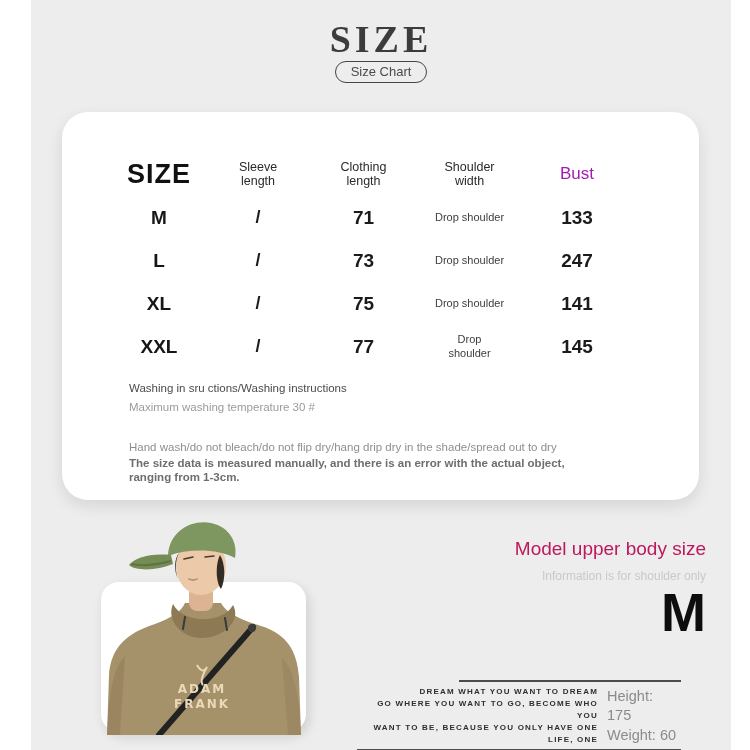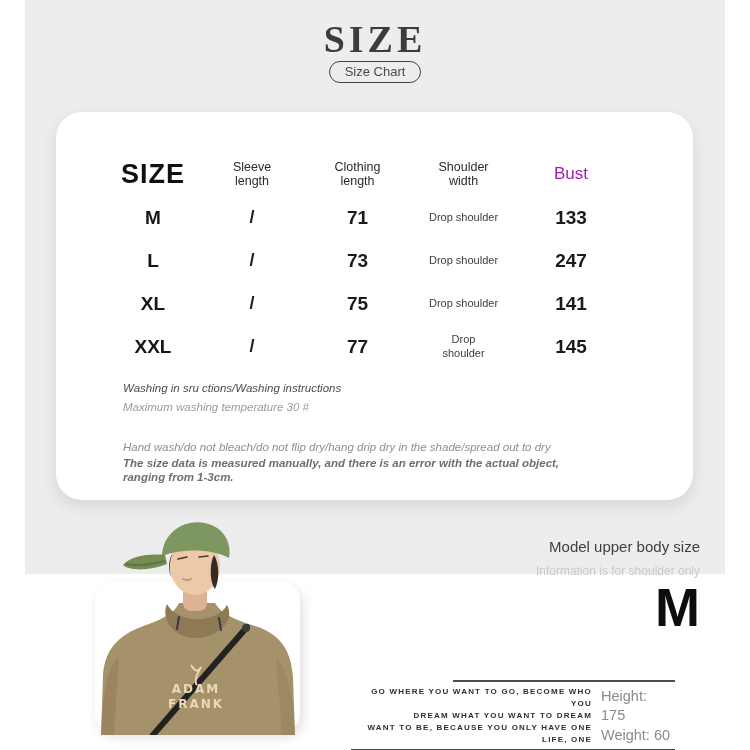--- a/index.html
+++ b/index.html
@@ -1,18 +1,18 @@
 <!DOCTYPE html>
 <html><head>
 <meta charset="utf-8">
 <style>
   * { margin:0; padding:0; box-sizing:border-box; }
   html,body { width:750px; height:750px; background:#ffffff; font-family:"Liberation Sans","DejaVu Sans",sans-serif; }
   .page { position:relative; width:750px; height:750px; background:#ffffff; overflow:hidden; }
-  .band { position:absolute; left:25px; top:0; width:700px; height:574px; background:#ededed; }
+  .band { position:absolute; left:31px; top:0; width:700px; height:750px; background:#ededed; }
 
   
   .hdr { position:absolute; top:0; left:0; width:100%; text-align:center; }
   .title { margin-top:17px; font-family:"Liberation Serif","DejaVu Serif",serif; font-size:38px; font-weight:bold; letter-spacing:4px; color:#3c3c3c; }
   .pill { display:inline-block; padding:2px 15px 3px; border:1.5px solid #454545; border-radius:13px; font-size:13px; color:#4a4a4a; background:transparent; }
 
   
   .card { position:absolute; left:31px; top:112px; width:637px; height:388px; background:#ffffff; border-radius:26px; box-shadow:0 6px 16px rgba(0,0,0,0.10); }
   .trow { display:grid; grid-template-columns:94px 104px 107px 105px 110px; padding-left:50px; align-items:center; }
   .trow > div { text-align:center; }
@@ -20,32 +20,32 @@
   .thead .hcell { font-size:12.5px; line-height:1.15; color:#2a2a2a; white-space:pre-line; }
   .thead .hsize { font-size:27px; font-weight:bold; letter-spacing:1px; color:#111; }
   .thead .hbust { font-size:17px; color:#a21caf; }
   .drow { height:43px; }
   .drow .sz   { font-size:19px; font-weight:bold; color:#161616; }
   .drow .num  { font-size:19px; font-weight:bold; color:#1b1b1b; }
   .drow .slash{ font-size:18px; font-weight:bold; color:#1b1b1b; }
   .drow .shld { font-size:11px; color:#3d3d3d; white-space:pre-line; line-height:1.2; }
 
   .notes { position:absolute; left:67px; top:270px; right:40px; }
-  .notes p { font-size:11.5px;font-style:italic; }
+  .notes p { font-size:11.5px; }
   .n1 { color:#4b4b4b; margin-bottom:7px; }
   .n2 { color:#9b9b9b; margin-bottom:28px; }
   .n3 { color:#8f8f8f; margin-bottom:3px; }
   .n4 { color:#6e6e6e; font-weight:bold; max-width:452px; line-height:1.22; }
 
   
   .model-box { position:absolute; left:70px; top:582px; width:205px; height:150px; background:#ffffff; border-radius:18px; box-shadow:3px 5px 12px rgba(0,0,0,0.13); }
   .model-svg { position:absolute; left:70px; top:505px; width:205px; height:230px; }
 
   .model-info { position:absolute; right:25px; top:538px; text-align:right; }
-  .mi-title { font-size:15px; color:#404040; }
+  .mi-title { font-size:19px; color:#be185d;text-align:center; }
   .mi-note  { font-size:12px; color:#c9c9c9; margin-top:9px; }
   .mi-size  { font-size:54px; font-weight:bold; color:#0d0d0d; line-height:1.05; margin-top:1px; }
 
   .motto-block { position:absolute; right:50px; top:680px; width:324px; }
   .rule { height:2px; background:#4c4c4c; }
   .rule-top { width:222px; margin-left:auto; }
   .motto-row { display:flex; align-items:center; padding:4px 0 3px; }
   .motto { flex:1; text-align:right; font-size:8px; font-weight:bold; letter-spacing:1.2px; color:#2f2f2f; line-height:1.5; }
   .stats { width:74px; margin-left:9px; text-align:left; font-size:14.5px; color:#8b8b8b; line-height:1.35; }
 </style>
@@ -148,22 +148,22 @@
     <div class="model-info">
       <div class="mi-title">Model upper body size</div>
       <div class="mi-note">Information is for shoulder only</div>
       <div class="mi-size">M</div>
     </div>
 
     <div class="motto-block">
       <div class="rule rule-top"></div>
       <div class="motto-row">
         <div class="motto">
+          <div>DREAM WHAT YOU WANT TO DREAM</div>
           <div>GO WHERE YOU WANT TO GO, BECOME WHO YOU</div>
-          <div>DREAM WHAT YOU WANT TO DREAM</div>
           <div>WANT TO BE, BECAUSE YOU ONLY HAVE ONE LIFE, ONE</div>
         </div>
         <div class="stats">
           <div>Height: 175</div>
           <div>Weight: 60</div>
         </div>
       </div>
       <div class="rule"></div>
     </div>
 

